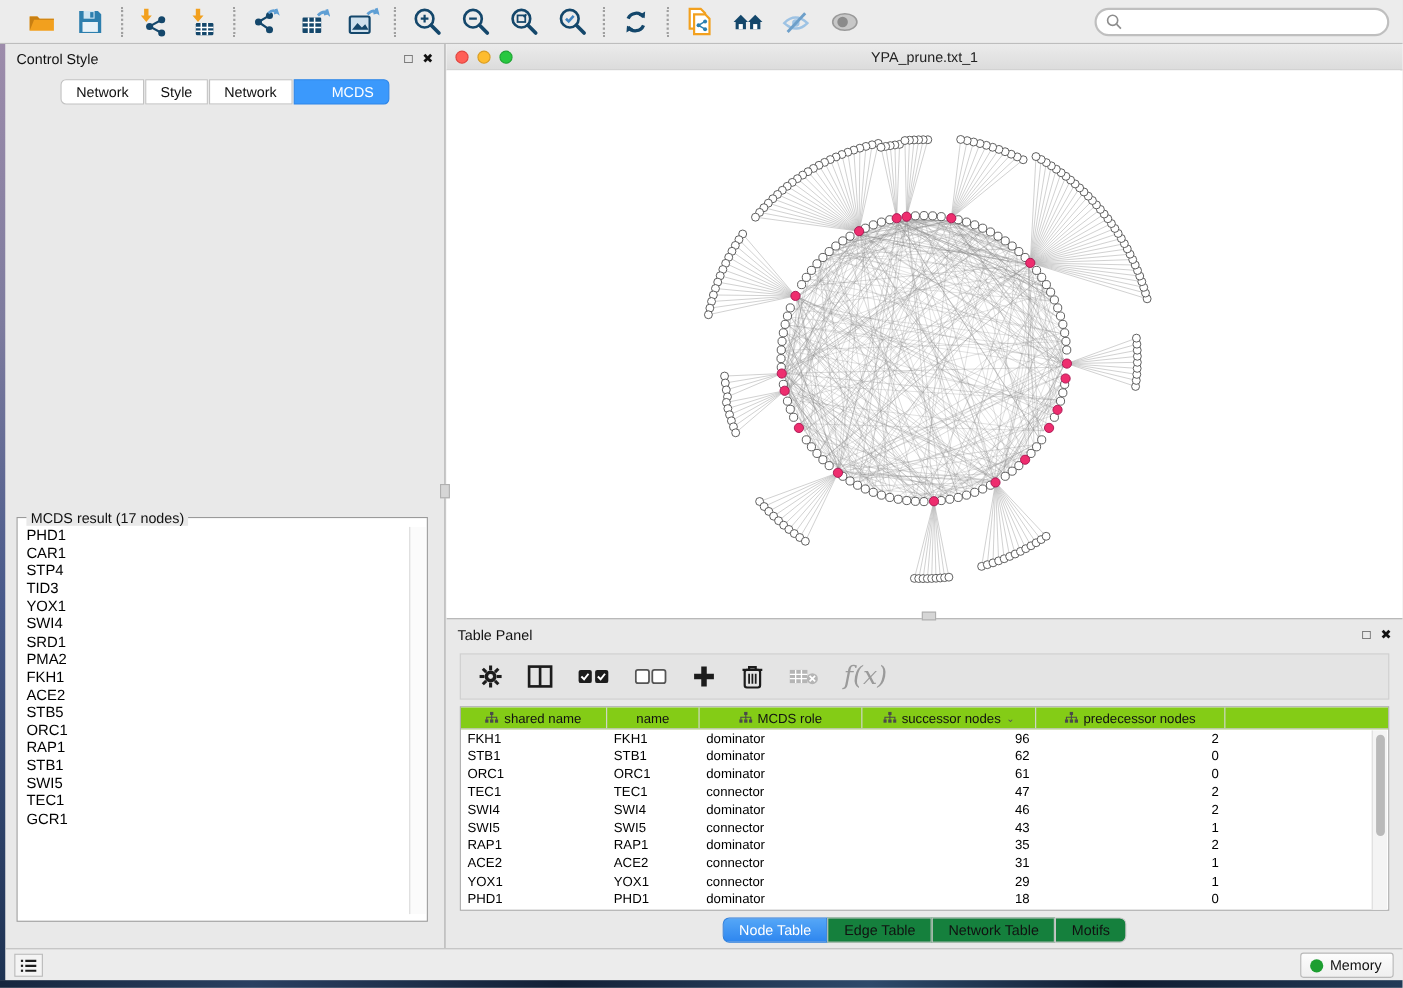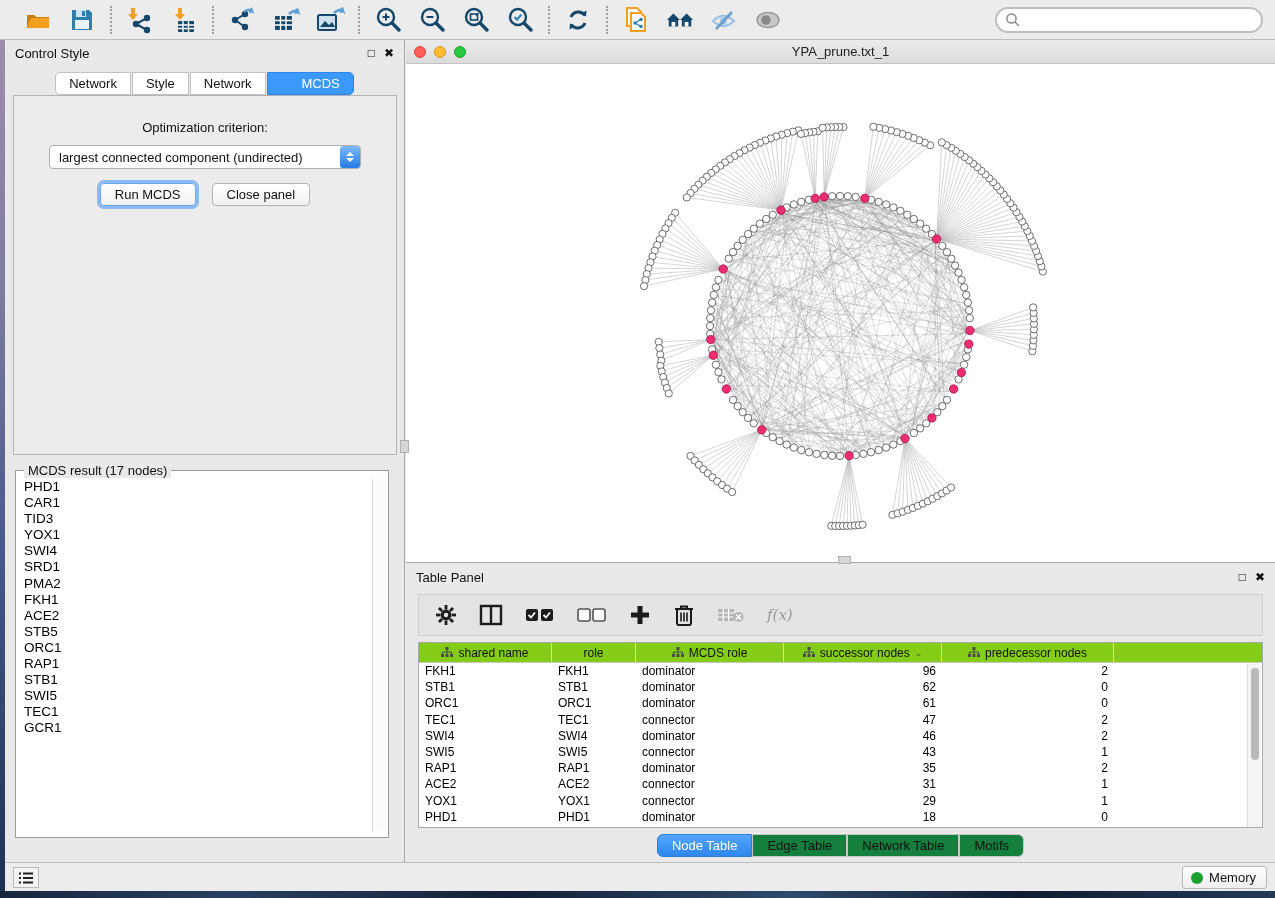--- a/index.html
+++ b/index.html
@@ -76,21 +76,21 @@
   .net-title { position:absolute; left:0; right:0; text-align:center; font-size:13px; color:#222; }
   .net-canvas { position:relative; width:867px; height:497px; background:#fff; }
 
   
   .table-panel { position:absolute; left:406px; top:564px; width:869px; height:298px;
     background:#e9e9e9; }
   .tp-toolbar { position:absolute; left:12px; top:30px; width:845px; height:42px;
     background:#e4e4e4; border:1px solid #cfcfcf; display:flex; align-items:center;
     gap:22px; padding-left:16px; }
   .tp-icon { display:flex; align-items:center; justify-content:center; height:26px; }
-  .fx { font-family:"DejaVu Serif", serif; font-style:italic; font-size:15px; color:#9a9a9a; }
+  .fx { font-family:"DejaVu Serif", serif; font-style:italic; font-size:23px; color:#9a9a9a; }
   .tbl { position:absolute; left:12px; top:78px; width:845px; height:186px;
     background:#fff; border:1px solid #a9a9a9; overflow:hidden; }
   .tbl-head { display:flex; height:20px; background:#84cc16; border-bottom:1px solid #c9c9c9; }
   .th { display:flex; align-items:center; justify-content:center; gap:5px;
     font-size:12px; color:#111; border-right:1px solid #d8d8d8; height:100%; }
   .tbl-body .tr { display:flex; height:16.2px; align-items:center; }
   .td { font-size:12px; color:#000; padding:0 6px; white-space:nowrap; overflow:hidden; }
   .num { text-align:right; }
   .tbl-scroll { position:absolute; right:1px; top:21px; width:14px; height:164px;
     background:#f4f4f4; border-left:1px solid #ddd; }
@@ -283,39 +283,26 @@
     <span class="panel-title">Control Style</span>
     <span class="panel-icon">□</span>
     <span class="panel-icon">✖</span>
   </div>
   <div class="cp-tabs" id="cp-tabs">
       <div class="cp-tab">Network</div>
       <div class="cp-tab">Style</div>
       <div class="cp-tab">Network</div>
       <div class="cp-tab active">MCDS</div>
     </div>
-  <div class="cp-pane">
-    <div class="opt-label">Optimization criterion:</div>
-    <div class="combo">
-      <span class="combo-text">largest connected component (undirected)</span>
-      <span class="combo-cap">
-          <span class="up"></span>
-          <span class="dn"></span>
-        </span>
-    </div>
-    <div class="btn-row">
-      <button class="push-btn focused">Run MCDS</button>
-      <button class="push-btn">Close panel</button>
-    </div>
-  </div>
   <div class="result-box">
     <span class="result-legend">MCDS result (17 nodes)</span>
     <div class="result-list" id="mcds-list">
         <div class="item">PHD1</div>
         <div class="item">CAR1</div>
+        <div class="item">STP4</div>
         <div class="item">TID3</div>
         <div class="item">YOX1</div>
         <div class="item">SWI4</div>
         <div class="item">SRD1</div>
         <div class="item">PMA2</div>
         <div class="item">FKH1</div>
         <div class="item">ACE2</div>
         <div class="item">STB5</div>
         <div class="item">ORC1</div>
         <div class="item">RAP1</div>
@@ -1176,21 +1163,21 @@
           <svg width="12" height="11" viewBox="0 0 12 11">
             <rect x="4.5" y="0" width="3" height="3" fill="#4a4a4a"></rect>
             <rect x="0" y="7" width="3" height="3" fill="#4a4a4a"></rect>
             <rect x="4.5" y="7" width="3" height="3" fill="#4a4a4a"></rect>
             <rect x="9" y="7" width="3" height="3" fill="#4a4a4a"></rect>
             <path d="M6 3 v2 M1.5 7 v-2 h9 v2 M6 5 v2" stroke="#4a4a4a" stroke-width="1" fill="none"></path>
           </svg>
           <span>shared name</span>
         </div>
         <div class="th" style="width: 84px;">
-          <span>role</span>
+          <span>name</span>
         </div>
         <div class="th" style="width: 148px;">
           <svg width="12" height="11" viewBox="0 0 12 11">
             <rect x="4.5" y="0" width="3" height="3" fill="#4a4a4a"></rect>
             <rect x="0" y="7" width="3" height="3" fill="#4a4a4a"></rect>
             <rect x="4.5" y="7" width="3" height="3" fill="#4a4a4a"></rect>
             <rect x="9" y="7" width="3" height="3" fill="#4a4a4a"></rect>
             <path d="M6 3 v2 M1.5 7 v-2 h9 v2 M6 5 v2" stroke="#4a4a4a" stroke-width="1" fill="none"></path>
           </svg>
           <span>MCDS role</span>

